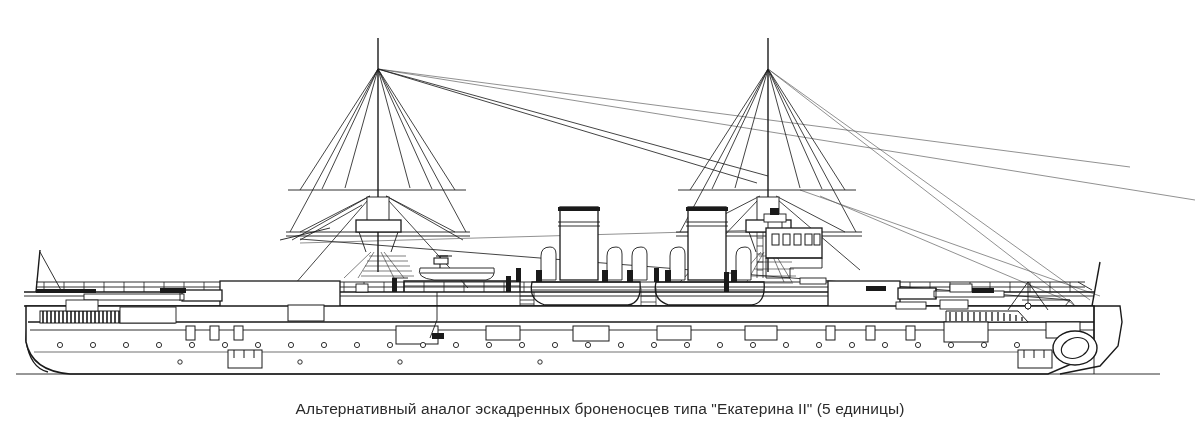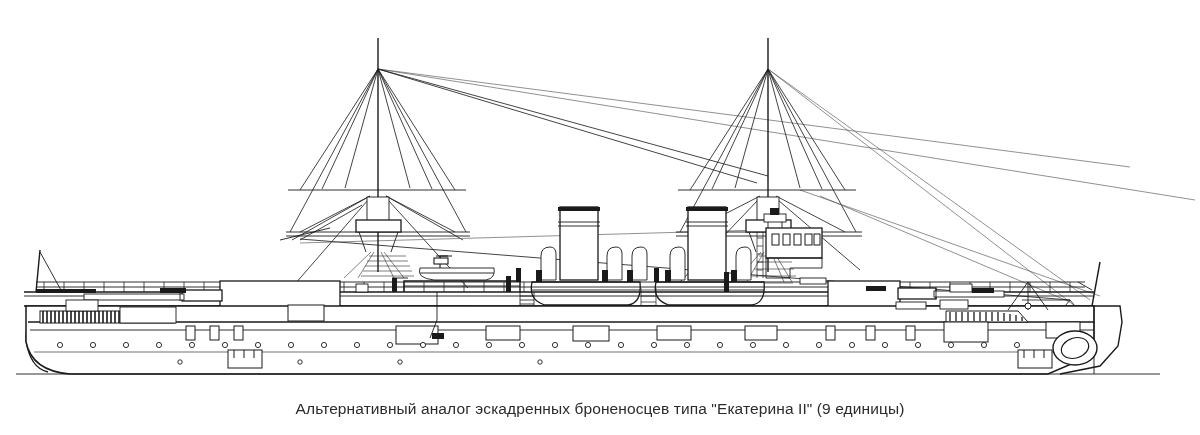--- a/index.html
+++ b/index.html
@@ -402,15 +402,15 @@
       <rect class="blk" x="392" y="278" width="5" height="14"></rect>
       <path class="ln-t" d="M392 278 L408 278"></path>
       <rect class="blk" x="506" y="276" width="5" height="16"></rect>
       <rect class="blk" x="724" y="272" width="5" height="20"></rect>
       <rect class="sld-t" x="800" y="278" width="26" height="6"></rect>
     </g>
 
   </svg>
   </div>
 
-  <div id="caption">Альтернативный аналог эскадренных броненосцев типа "Екатерина II" (9 единицы)</div>
+  <div id="caption">Альтернативный аналог эскадренных броненосцев типа "Екатерина II" (5 единицы)</div>
 
 </div>
 
 </body></html>

